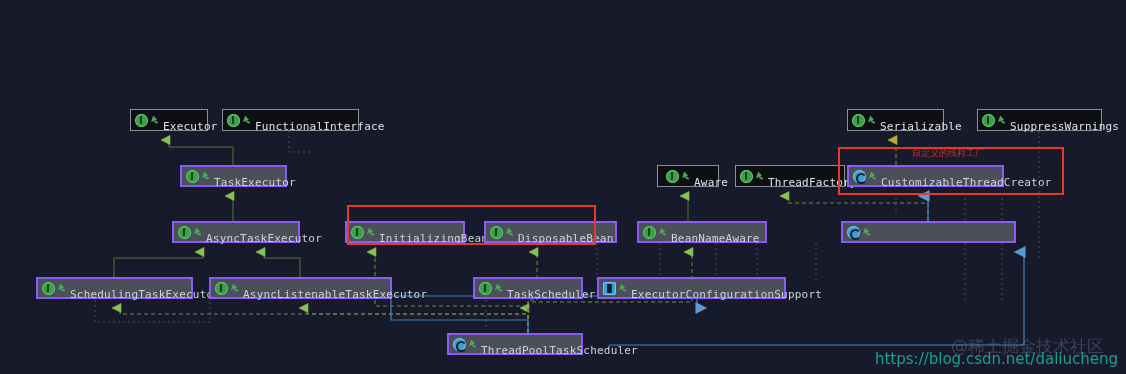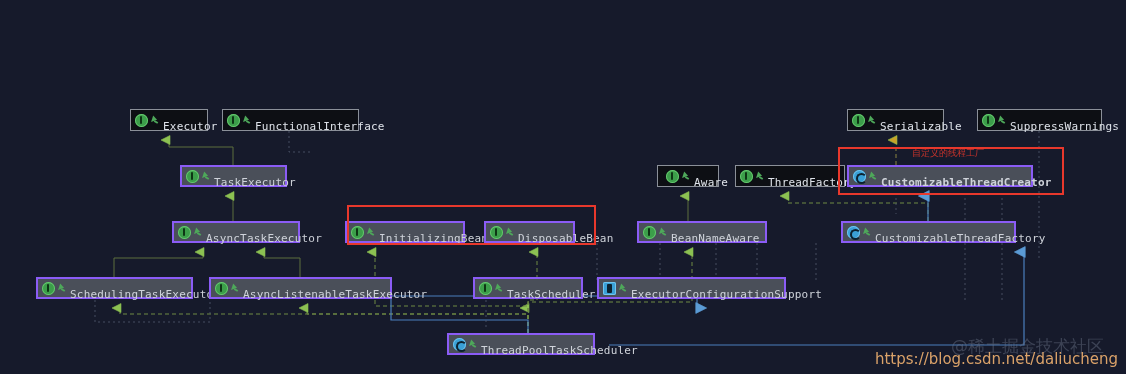--- a/index.html
+++ b/index.html
@@ -93,21 +93,21 @@
     position:absolute;
     color:#c7332b;
     font-family:Liberation Mono, monospace;
     font-size:9px;
     z-index:9;
     white-space:nowrap;
   }
   .watermark-url{
     position:absolute;
     right:8px;bottom:6px;
-    color:#fdba74;
+    color:#14b8a6;
     font-family:"DejaVu Sans","Liberation Sans",sans-serif;
     font-size:15px;
     opacity:.85;
     z-index:10;
   }
   .watermark-cn{
     position:absolute;
     right:22px;bottom:16px;
     color:#6a7387;
     font-family:"DejaVu Sans","Liberation Sans",sans-serif;
@@ -213,49 +213,48 @@
       <div class="node hi" style="left: 657px; top: 165px; width: 62px; padding-left: 8px;">
         <span class="ic iface"></span>
         <span class="mk"></span>
         <span class="lbl">Aware</span>
       </div>
       <div class="node hi" style="left: 735px; top: 165px; width: 110px;">
         <span class="ic iface"></span>
         <span class="mk"></span>
         <span class="lbl">ThreadFactory</span>
       </div>
-      <div class="node" style="left: 847px; top: 165px; width: 186px; font-weight: bold;">
+      <div class="node" style="left: 847px; top: 165px; width: 157px;">
         <span class="ic cls"></span>
         <span class="mk"></span>
         <span class="lbl">CustomizableThreadCreator</span>
       </div>
       <div class="node" style="left: 172px; top: 221px; width: 128px;">
         <span class="ic iface"></span>
         <span class="mk"></span>
         <span class="lbl">AsyncTaskExecutor</span>
       </div>
       <div class="node" style="left: 345px; top: 221px; width: 120px;">
         <span class="ic iface"></span>
         <span class="mk"></span>
         <span class="lbl">InitializingBean</span>
       </div>
-      <div class="node" style="left: 484px; top: 221px; width: 91px;">
+      <div class="node" style="left: 484px; top: 221px; width: 133px;">
         <span class="ic iface"></span>
         <span class="mk"></span>
         <span class="lbl">DisposableBean</span>
       </div>
       <div class="node" style="left: 637px; top: 221px; width: 130px; text-align: right;">
         <span class="ic iface"></span>
         <span class="mk"></span>
         <span class="lbl">BeanNameAware</span>
       </div>
       <div class="node" style="left: 841px; top: 221px; width: 175px;">
         <span class="ic cls"></span>
         <span class="mk"></span>
-        <span class="lbl">CustomizableThreadFactory</span>
       </div>
       <div class="node" style="left: 36px; top: 277px; width: 157px;">
         <span class="ic iface"></span>
         <span class="mk"></span>
         <span class="lbl">SchedulingTaskExecutor</span>
       </div>
       <div class="node" style="left: 209px; top: 277px; width: 183px;">
         <span class="ic iface"></span>
         <span class="mk"></span>
         <span class="lbl">AsyncListenableTaskExecutor</span>
@@ -263,21 +262,21 @@
       <div class="node" style="left: 473px; top: 277px; width: 110px;">
         <span class="ic iface"></span>
         <span class="mk"></span>
         <span class="lbl">TaskScheduler</span>
       </div>
       <div class="node" style="left: 597px; top: 277px; width: 189px; justify-content: space-between;">
         <span class="ic abs"></span>
         <span class="mk"></span>
         <span class="lbl">ExecutorConfigurationSupport</span>
       </div>
-      <div class="node" style="left: 447px; top: 333px; width: 148px;">
+      <div class="node" style="left: 447px; top: 333px; width: 136px;">
         <span class="ic cls"></span>
         <span class="mk"></span>
         <span class="lbl">ThreadPoolTaskScheduler</span>
       </div>
     </div>
 
   <div class="redbox" id="hr0" style="left: 347px; top: 205px; width: 245px; height: 36px;"></div>
   <div class="redbox" id="hr1" style="left: 838px; top: 147px; width: 222px; height: 44px;"></div>
 
   <div class="annot" id="an0" style="left: 912px; top: 147px;">自定义的线程工厂</div>

